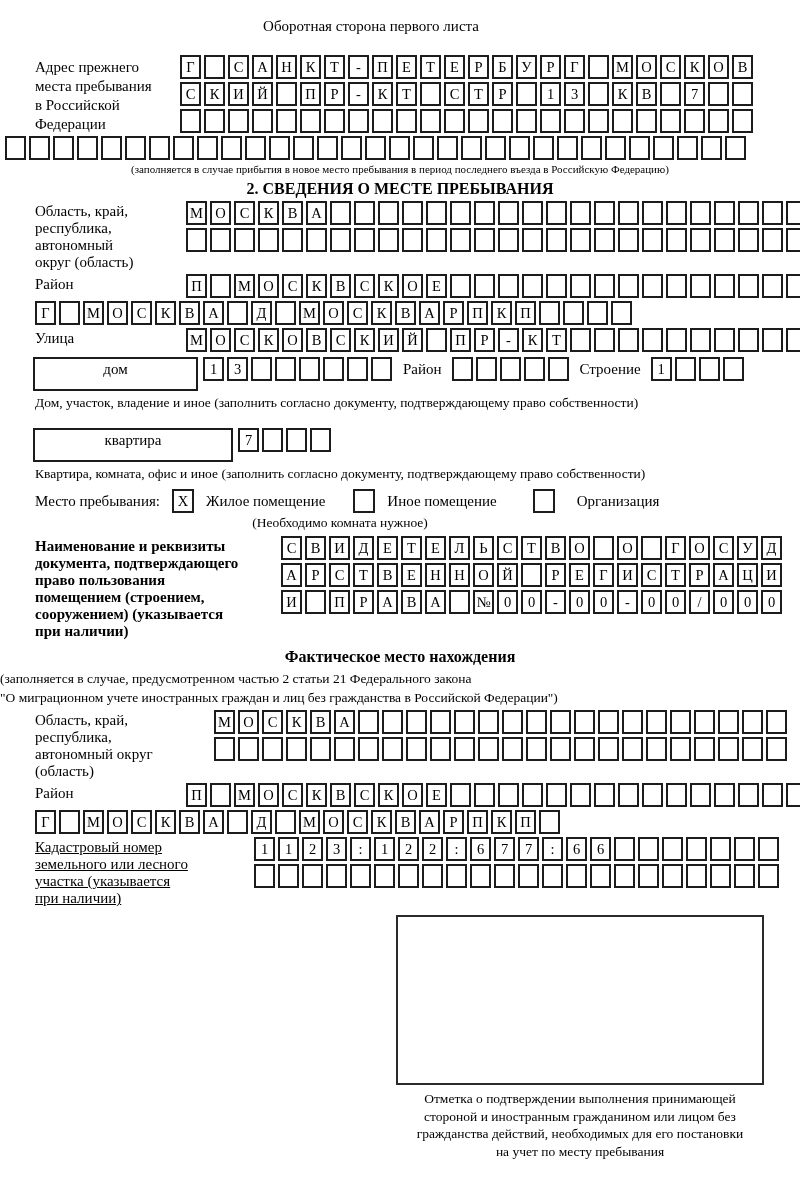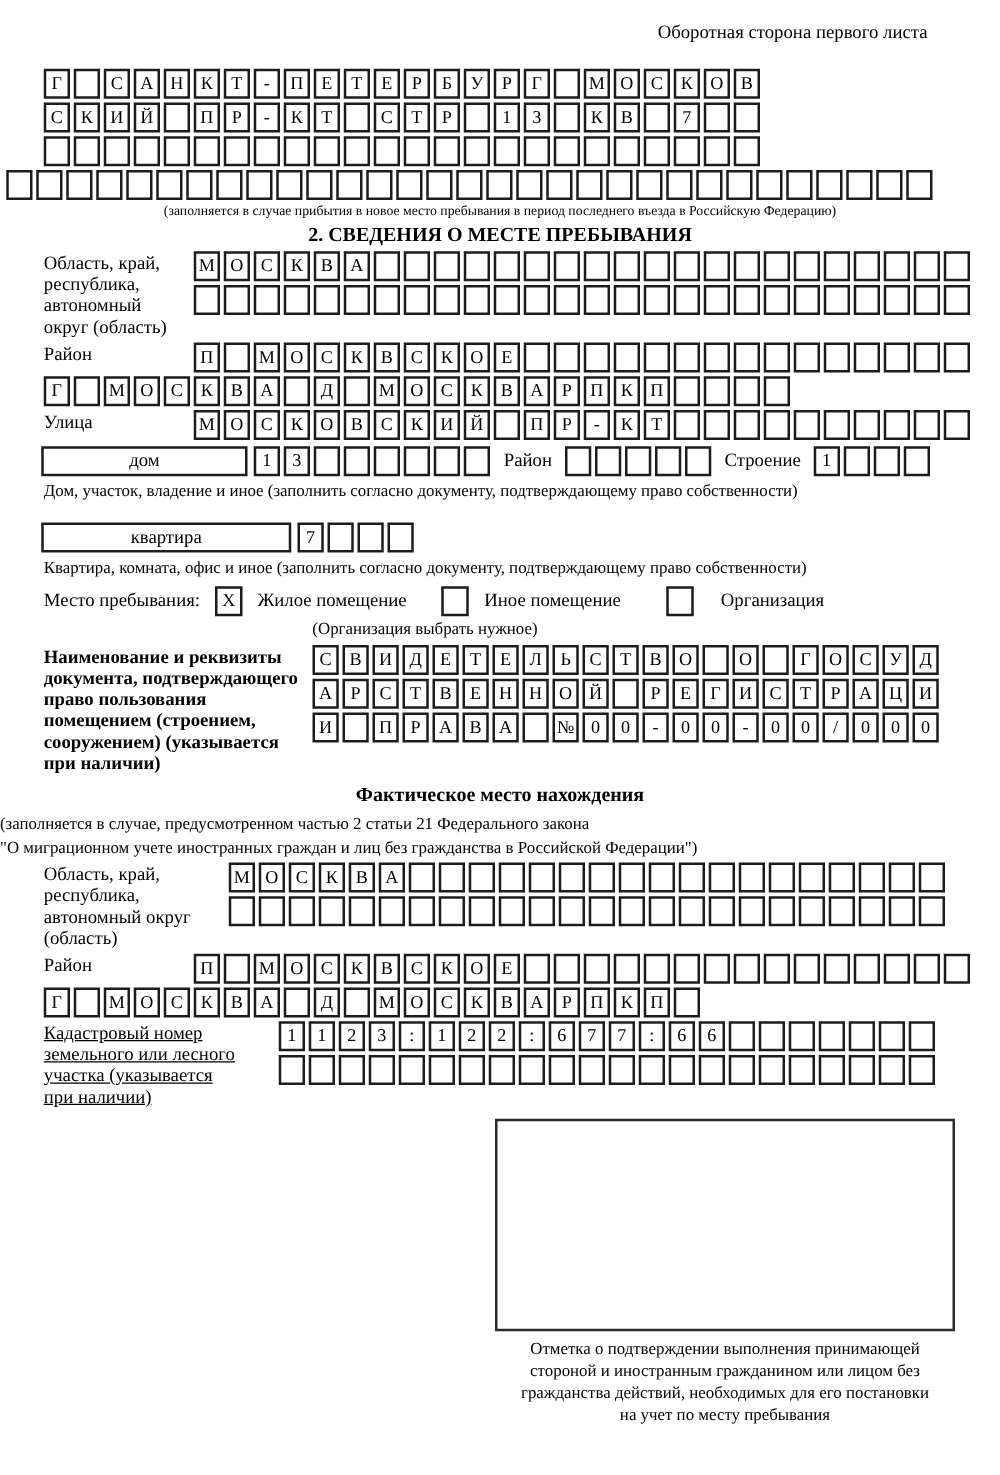--- a/index.html
+++ b/index.html
@@ -2,43 +2,43 @@
 <html><head>
 <meta charset="utf-8">
 <style>
   * { box-sizing: border-box; }
   html,body { margin:0; padding:0; }
   body {
     width:800px; height:1180px; overflow:hidden;
     background:#ffffff; color:#000;
     font-family:"Liberation Serif", serif;
   }
-  .header-note { text-align:right; padding:18px 58px 0 0; font-size:15px; }
+  .header-note { text-align:center; padding:18px 58px 0 0; font-size:15px; }
 
   .cells { display:flex; }
   .col { display:flex; flex-direction:column; }
   .col > .cells { margin-bottom:3px; }
   .c {
     flex:0 0 auto; width:21px; height:24px; margin-right:3px;
     border:2px solid #1c1c1c; text-align:center;
     font-size:14.5px; line-height:20px;
   }
-  .field { display:flex; margin:3px 0 0 35px; }
+  .field { display:flex; margin:3px 0 0 35px;gap:31px; }
   .flabel { flex:0 0 auto; font-size:15px; line-height:17px; padding-top:2px; }
 
   .prev-block { display:flex; margin:20px 0 0 35px; }
   .prev-label { flex:0 0 145px; font-size:15px; line-height:19px; padding-top:3px; }
   .full-row { margin:0 0 0 5px; }
 
   .small-note { text-align:center; font-size:11px; margin-top:3px; }
   .sec-title { text-align:center; font-weight:bold; font-size:16px; margin-top:5px; }
 
   .house-row { display:flex; align-items:flex-start; margin:5px 0 0 33px; }
   .widebox {
-    flex:0 0 auto; height:24px; border:2px solid #1c1c1c;
+    flex:0 0 auto; height:34px; border:2px solid #1c1c1c;
     text-align:center; font-size:15px; line-height:20px;
   }
   .wb-dom { width:165px; margin-right:5px; }
   .wb-kv  { width:200px; margin-right:5px; }
   .inline-lbl { font-size:15px; line-height:24px; margin:0 10px 0 8px; }
 
   .caption { margin:3px 0 0 35px; font-size:13.5px; line-height:17px; }
 
   .stay-row { display:flex; align-items:center; margin:7px 0 0 35px; font-size:15px; }
   .cb {
@@ -54,20 +54,21 @@
     width:400px; margin:5px 0 0 380px; text-align:center;
     font-size:13.5px; line-height:17.5px;
   }
 </style>
 </head>
 <body>
 
 <div class="header-note">Оборотная сторона первого листа</div>
 
 <div class="prev-block">
+  <div class="prev-label">Адрес прежнего<br>места пребывания<br>в Российской<br>Федерации</div>
   <div class="col">
     <div class="cells">
         <span class="c">Г</span>
         <span class="c"></span>
         <span class="c">С</span>
         <span class="c">А</span>
         <span class="c">Н</span>
         <span class="c">К</span>
         <span class="c">Т</span>
         <span class="c">-</span>
@@ -378,21 +379,21 @@
 
 <div class="stay-row">
   <span>Место пребывания:</span>
   <span class="cb">X</span>
   <span>Жилое помещение</span>
   <span class="cb" style="margin-left:28px;"></span>
   <span>Иное помещение</span>
   <span class="cb" style="margin-left:36px; margin-right:22px;"></span>
   <span>Организация</span>
 </div>
-<div class="stay-note">(Организация выбрать нужное)</div>
+<div class="stay-note">(Необходимо комната нужное)</div>
 
 <div class="field" style="margin-top:5px;">
   <div class="flabel" style="width:215px;font-weight:bold;">Наименование и реквизиты<br>документа, подтверждающего<br>право пользования<br>помещением (строением,<br>сооружением) (указывается<br>при наличии)</div>
   <div class="col">
     <div class="cells">
         <span class="c">С</span>
         <span class="c">В</span>
         <span class="c">И</span>
         <span class="c">Д</span>
         <span class="c">Е</span>

